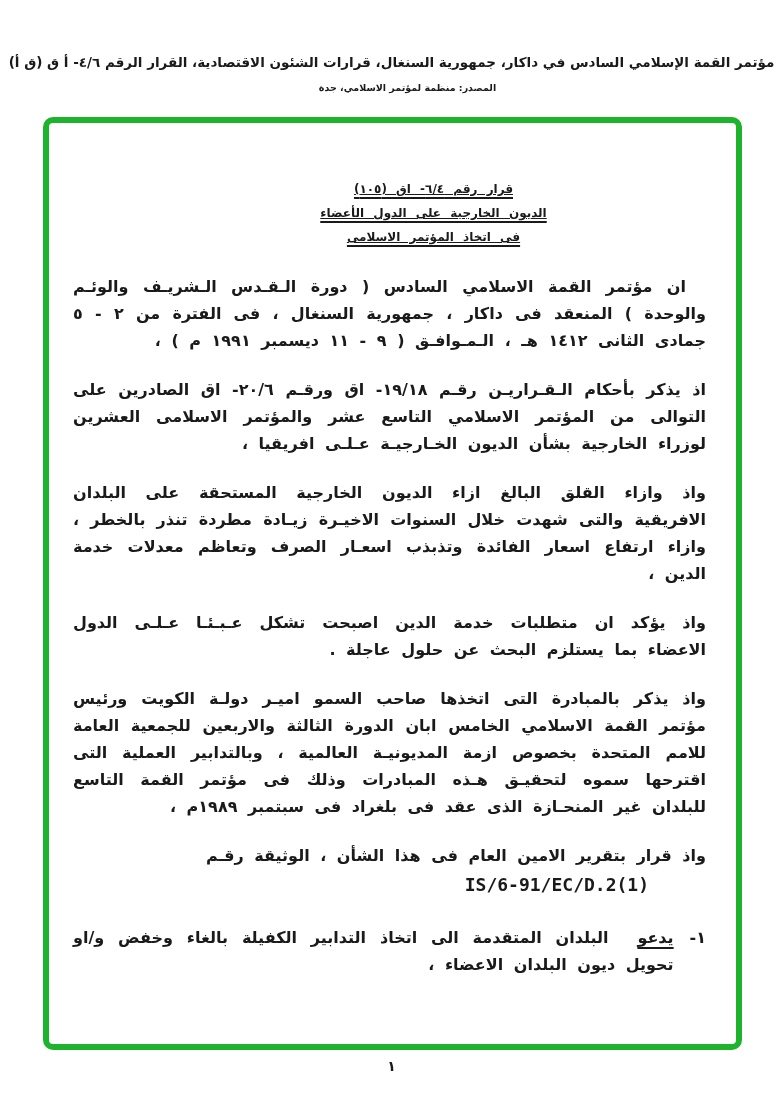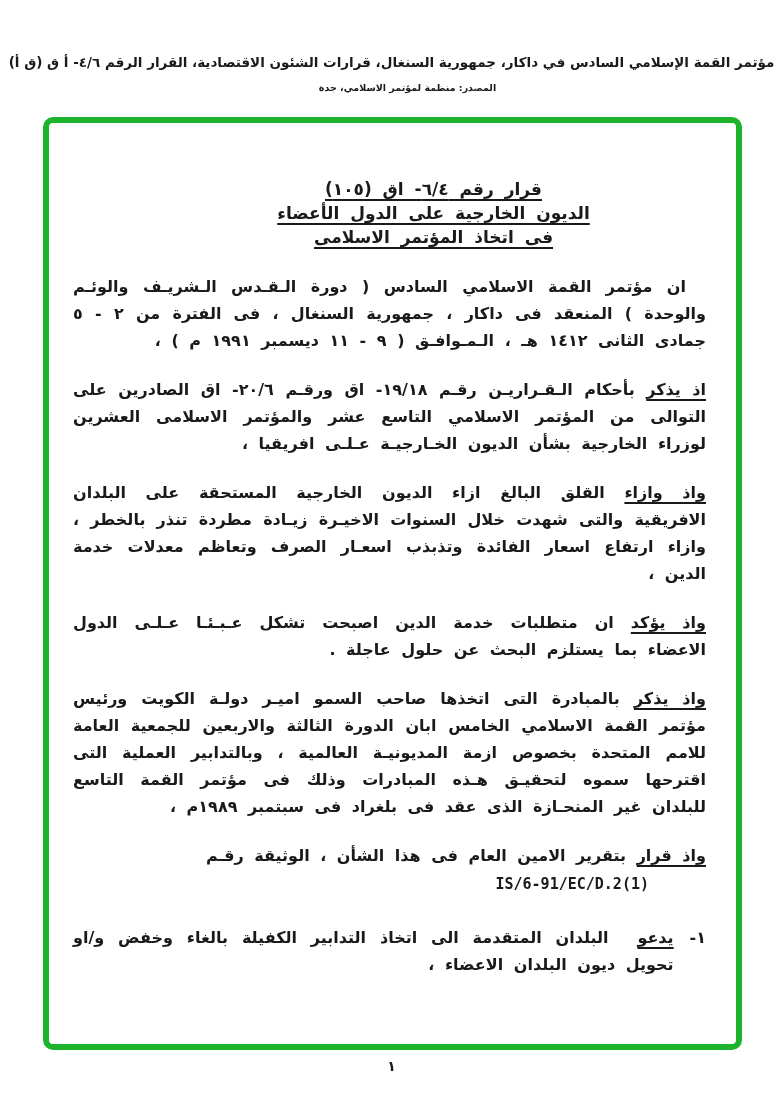--- a/index.html
+++ b/index.html
@@ -45,50 +45,50 @@
     padding:54px 30px 0 24px;
     font-weight:bold;
     font-size:16px;
     line-height:27px;
     letter-spacing:0.5px;
     word-spacing:5px;
   }
 
   .title{
     text-align:center;
-    font-size:17px;
+    font-size:12px;
     line-height:24px;
     margin:0 0 24px 0;
     transform:translateX(44px);
+    text-decoration:underline;
   }
   .title .tl{
     text-decoration:underline;
     text-underline-offset:4px;
     text-decoration-thickness:1.5px;
   }
 
   .para{
     margin:0 0 22px 0;
     text-align:justify;
   }
   .para .lead{
-    text-decoration:underline;
     text-underline-offset:4px;
     text-decoration-thickness:1.5px;
   }
   .p-first{ text-indent:20px; }
   .p-last{ margin-bottom:2px; }
 
   .ref{
     direction:ltr;
     text-align:right;
     padding-right:57px;
     font-family:"DejaVu Sans Mono", monospace;
     font-weight:bold;
-    font-size:15px;
+    font-size:18px;
     letter-spacing:0;
     word-spacing:0;
     margin:0 0 26px 0;
   }
 
   .item{
     display:flex;
     gap:16px;
     margin:0 0 20px 0;
   }

